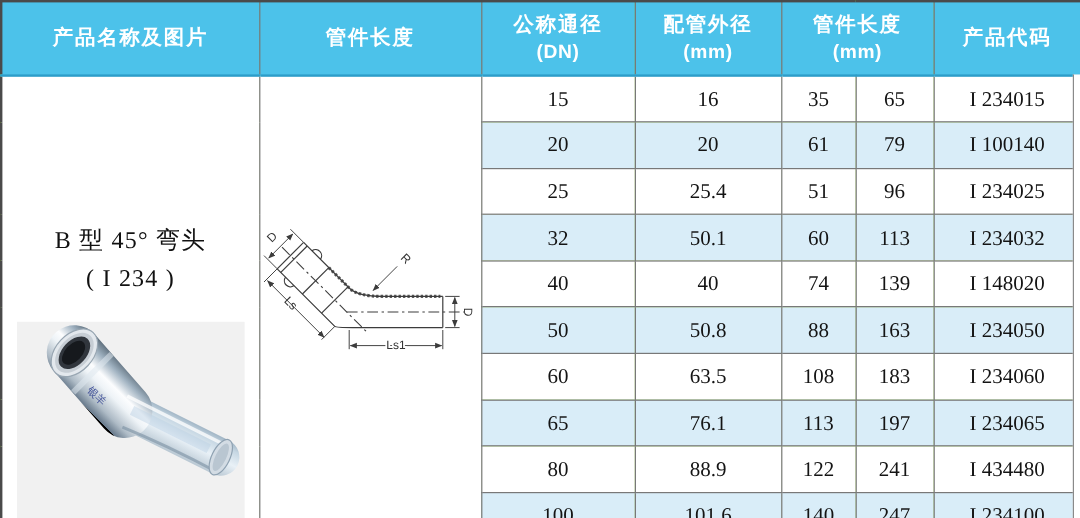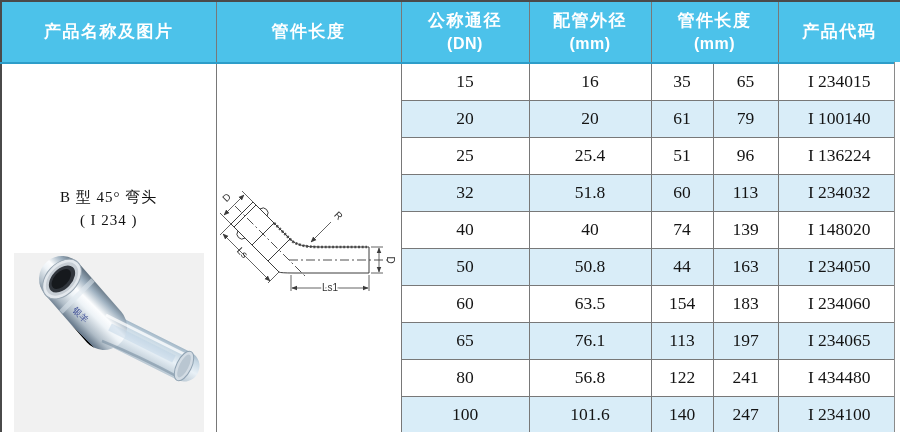--- a/index.html
+++ b/index.html
@@ -33,21 +33,21 @@
   tbody td{
     background:var(--row-bg);
     font-family:"Liberation Serif","DejaVu Serif",serif;
     font-size:17.5px;color:var(--body-text);margin-left:40px;
   }
   tbody tr.alt td{background:var(--row-alt-bg);font-family:Liberation Serif, serif;}
   td.product-cell,td.schematic-cell{background:#ffffff !important;vertical-align:top;}
   .pname{
     margin-top:122px;text-align:center;
     font-family:"Liberation Serif","DejaVu Serif",serif;
-    font-size:15px;color:#111;line-height:1.55;letter-spacing:1px;
+    font-size:20px;color:#111;line-height:1.55;letter-spacing:1px;
   }
   .photo{display:block;margin:20px auto 0 auto;}
   .schem{display:block;margin:112px auto 0 auto;}
   .right-strip{
     position:absolute;top:62px;right:0;width:6px;height:370px;
     background:#ffffff;border-left:1px solid #8a8a8a;
   }
 </style>
 </head>
 <body>
@@ -197,60 +197,60 @@
         <td>20</td>
         <td>61</td>
         <td>79</td>
         <td>I 100140</td>
       </tr>
       <tr>
         <td>25</td>
         <td>25.4</td>
         <td>51</td>
         <td>96</td>
-        <td>I 136224</td>
+        <td>I 234025</td>
       </tr>
       <tr class="alt">
         <td>32</td>
-        <td>51.8</td>
+        <td>50.1</td>
         <td>60</td>
         <td>113</td>
         <td>I 234032</td>
       </tr>
       <tr>
         <td>40</td>
         <td>40</td>
         <td>74</td>
         <td>139</td>
         <td>I 148020</td>
       </tr>
       <tr class="alt">
         <td>50</td>
         <td>50.8</td>
-        <td>44</td>
+        <td>88</td>
         <td>163</td>
         <td>I 234050</td>
       </tr>
       <tr>
         <td>60</td>
         <td>63.5</td>
-        <td>154</td>
+        <td>108</td>
         <td>183</td>
         <td>I 234060</td>
       </tr>
       <tr class="alt">
         <td>65</td>
         <td>76.1</td>
         <td>113</td>
         <td>197</td>
         <td>I 234065</td>
       </tr>
       <tr>
         <td>80</td>
-        <td>56.8</td>
+        <td>88.9</td>
         <td>122</td>
         <td>241</td>
         <td>I 434480</td>
       </tr>
       <tr class="alt">
         <td>100</td>
         <td>101.6</td>
         <td>140</td>
         <td>247</td>
         <td>I 234100</td>

